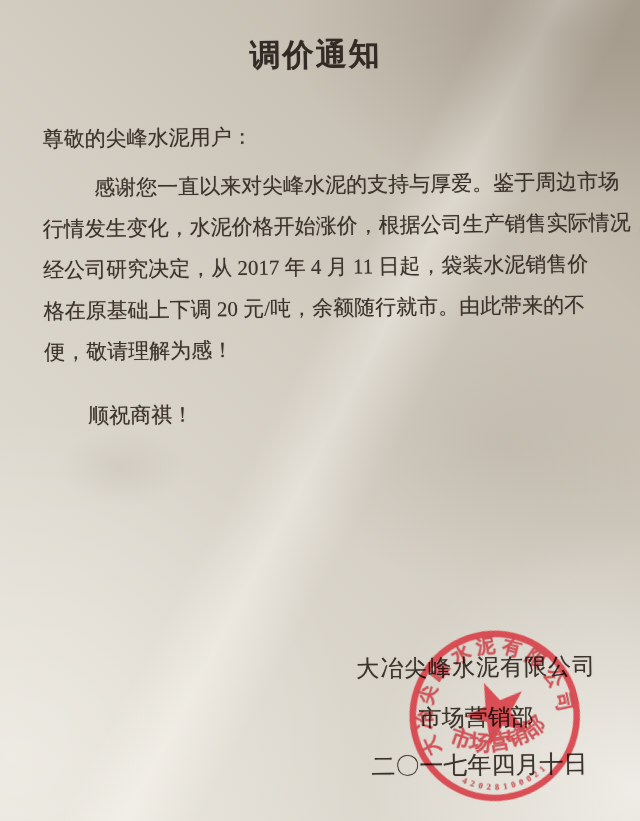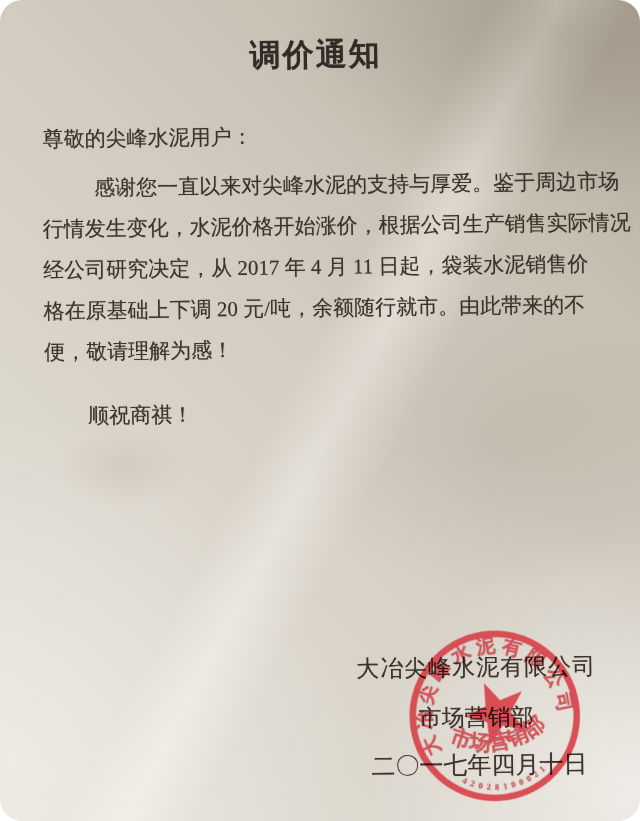--- a/index.html
+++ b/index.html
@@ -10,21 +10,20 @@
   .paper{
     position:relative;width:640px;height:821px;overflow:hidden;
     background:
       radial-gradient(ellipse 420px 260px at 88% 4%, rgba(80,68,48,0.20), transparent 65%),
       radial-gradient(ellipse 300px 210px at 78% 54%, rgba(105,92,72,0.12), transparent 70%),
       radial-gradient(ellipse 90px 55px at 19% 57%, rgba(120,110,95,0.10), transparent 70%),
       linear-gradient(118deg, transparent 46%, rgba(255,253,247,0.38) 52%, transparent 59%),
       radial-gradient(circle at 99% 96%, rgba(255,255,252,0.60), transparent 26%),
       radial-gradient(circle at 2% 92%, rgba(255,255,250,0.35), transparent 35%),
       linear-gradient(225deg, #b2a99b 0%, #c6bfb2 22%, #d2ccc1 45%, #dcd7cd 70%, #e5e1d8 100%);
-    border-radius: 22px;
   }
   .content{position:absolute;inset:0;transform:rotate(-0.7deg);
            color:#3c342c;text-shadow:0 0 0.8px rgba(58,48,40,0.5);}
 
   .title{position:absolute;top:34px;left:0;width:640px;text-align:center;
          font-size:31px;font-weight:bold;letter-spacing:2px;color:#332b25;}
   .salutation{position:absolute;left:46px;top:122px;font-size:21px;white-space:nowrap;}
   .body-block{position:absolute;left:45px;top:165px;width:575px;font-size:21px;}
   .body-line{height:41px;line-height:41px;white-space:nowrap;}
   .body-line:first-child{padding-left:52px;}

